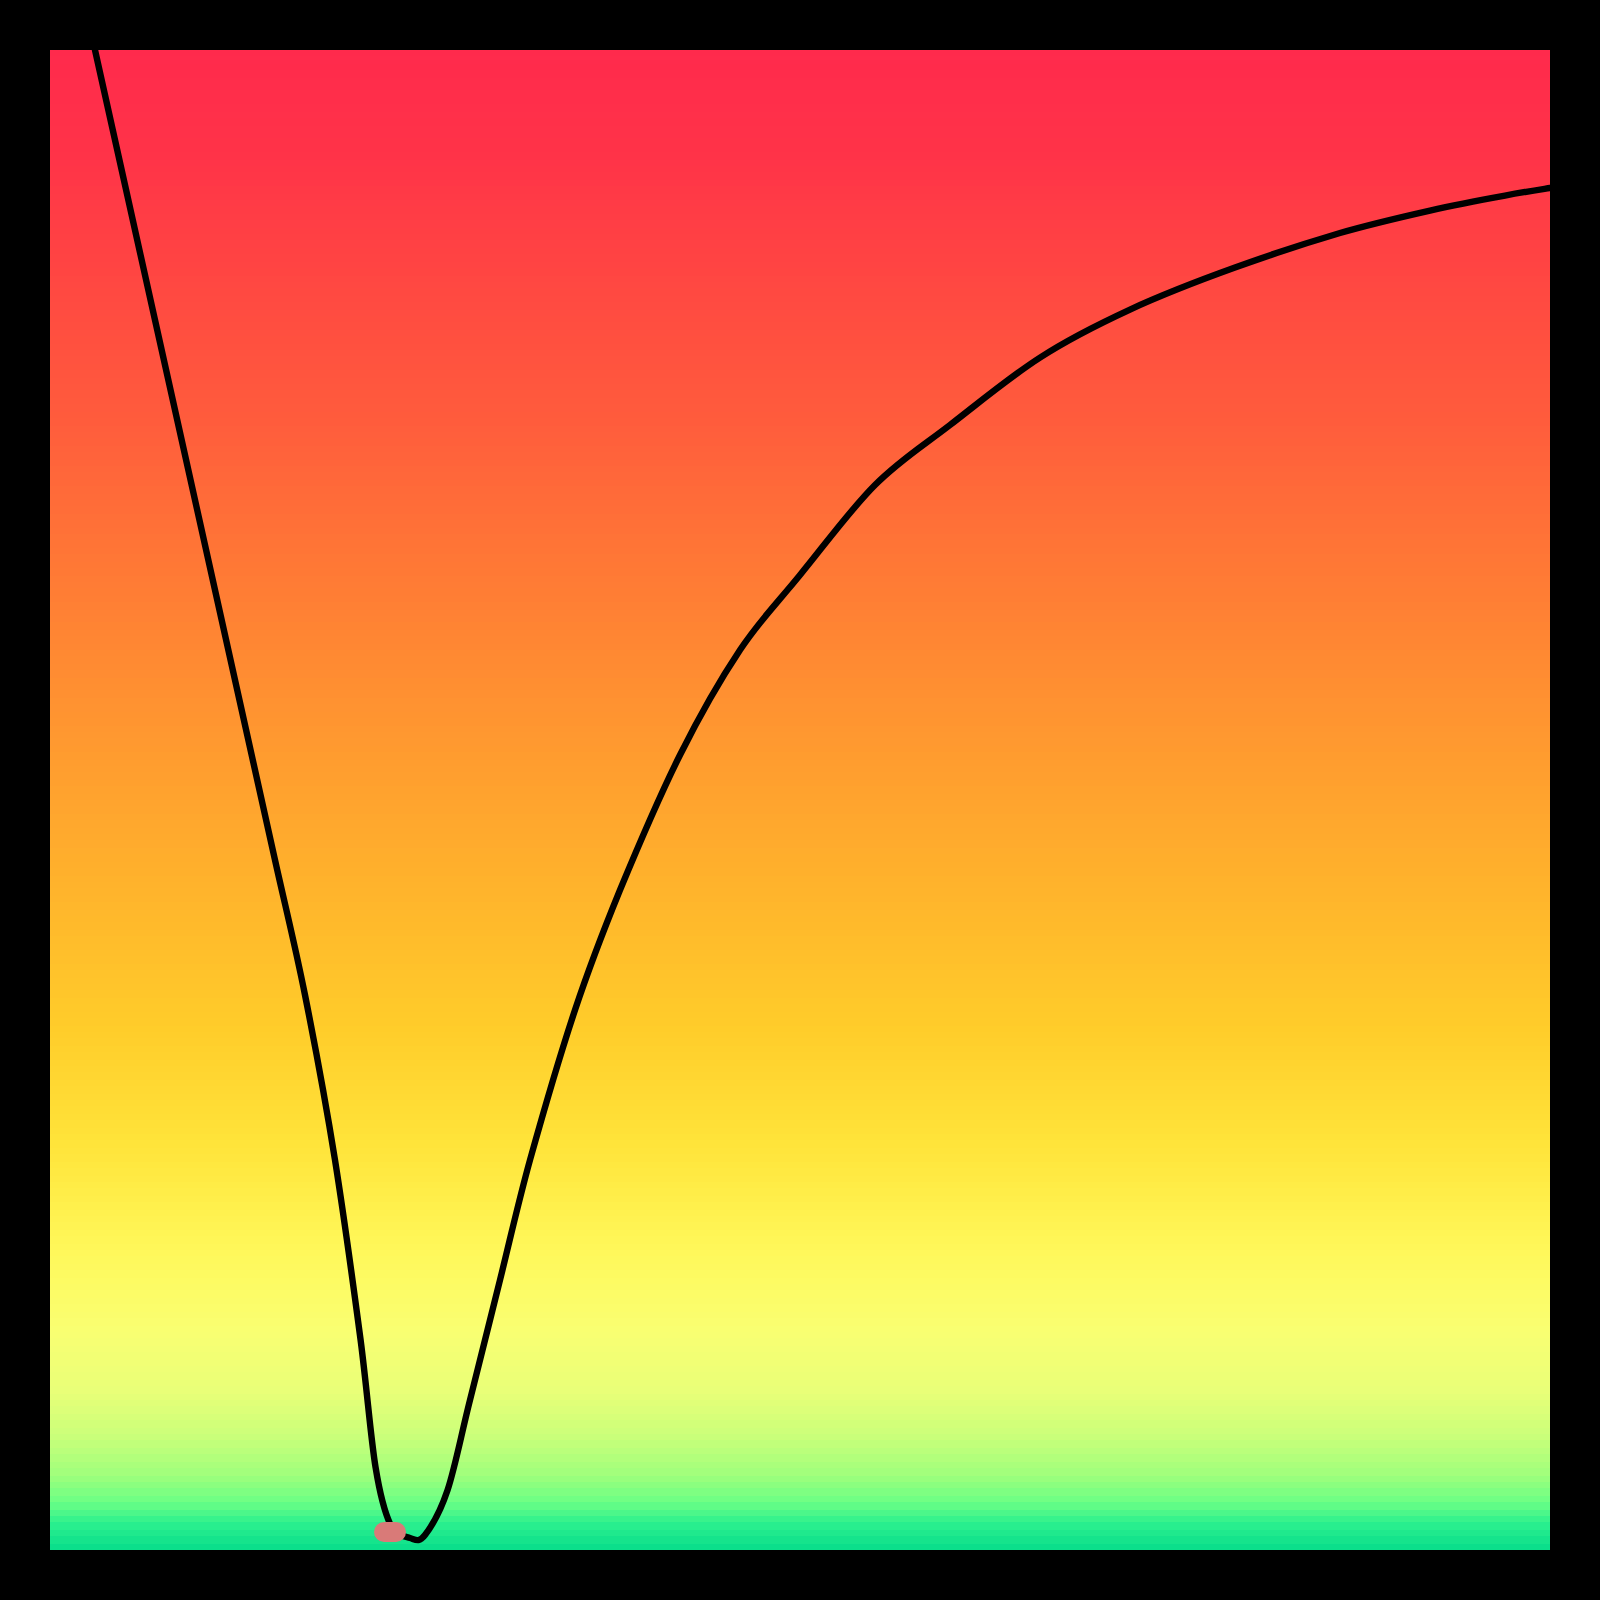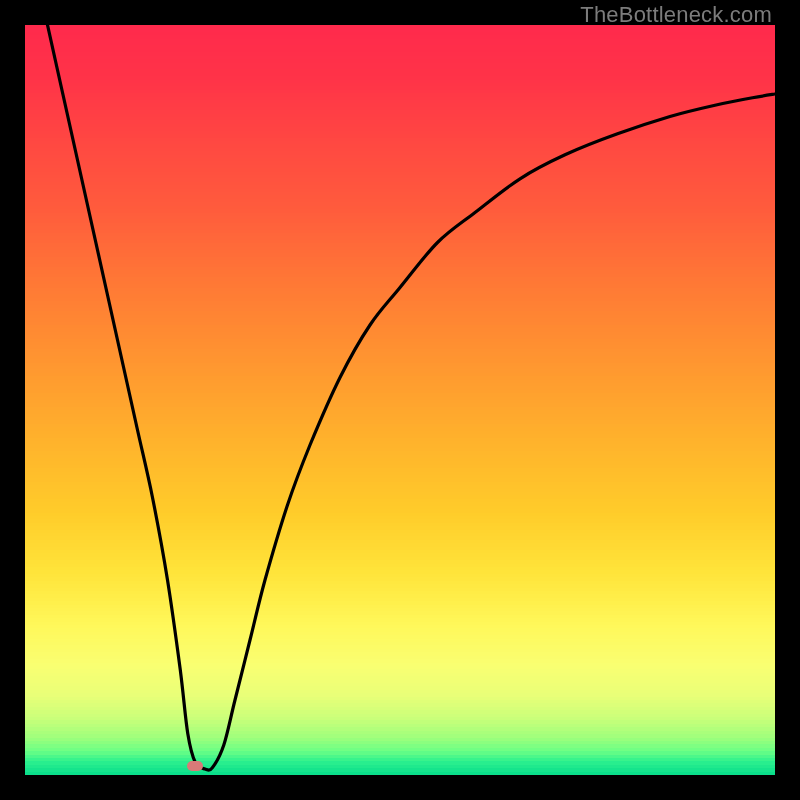--- a/index.html
+++ b/index.html
@@ -50,21 +50,20 @@
     color: #7c7c7c;
     font-size: 22px;
     letter-spacing: 0.2px;
     font-weight: 400;
   }
 </style>
 </head>
 <body>
 
 <div class="frame">
-  <div class="attribution">TheBottleneck.com</div>
 
   <div class="plot">
     <div class="gradient">
         <div style="position: absolute; left: 0px; width: 100%; top: 0px; height: 4.40909px; background: rgb(255, 42, 76);"></div>
         <div style="position: absolute; left: 0px; width: 100%; top: 3.40909px; height: 4.40909px; background: rgb(255, 43, 76);"></div>
         <div style="position: absolute; left: 0px; width: 100%; top: 6.81818px; height: 4.40909px; background: rgb(255, 43, 75);"></div>
         <div style="position: absolute; left: 0px; width: 100%; top: 10.2273px; height: 4.40909px; background: rgb(255, 44, 75);"></div>
         <div style="position: absolute; left: 0px; width: 100%; top: 13.6364px; height: 4.40909px; background: rgb(255, 45, 75);"></div>
         <div style="position: absolute; left: 0px; width: 100%; top: 17.0455px; height: 4.40909px; background: rgb(255, 45, 75);"></div>
         <div style="position: absolute; left: 0px; width: 100%; top: 20.4545px; height: 4.40909px; background: rgb(255, 46, 74);"></div>

